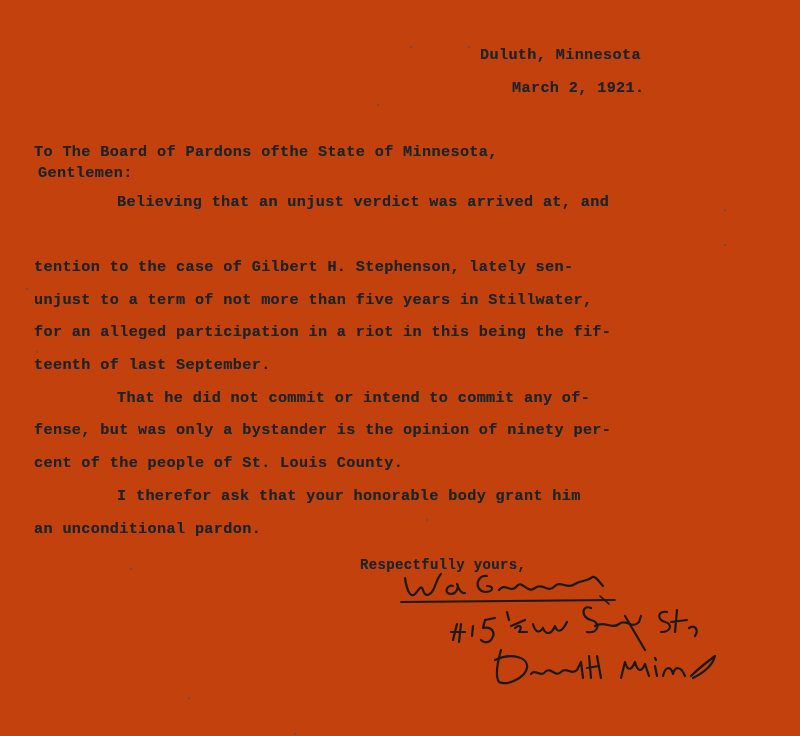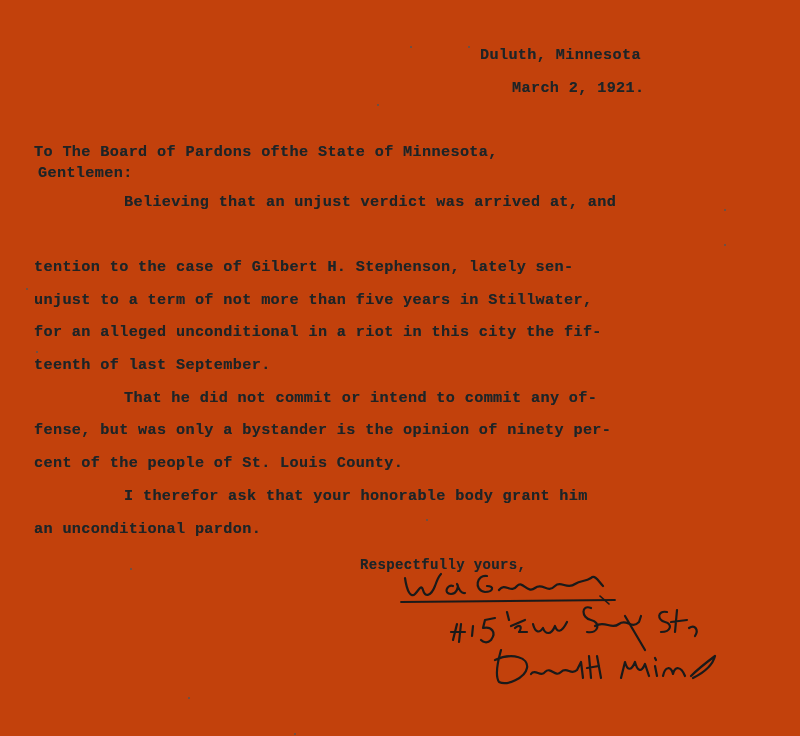--- a/index.html
+++ b/index.html
@@ -29,21 +29,21 @@
       line-height: 18px;
       font-weight: bold;
       color: #222;
       text-shadow: 0 0 0.4px #444;
     }
     .place { left: 480px; top: 46px; }
     .date  { left: 512px; top: 79px; }
     .salutation-to { left: 34px; top: 131px; margin-top: 12px; }
     .gentlemen { left: 38px; top: 164px; }
     .body-line { left: 34px; }
-    .indent { left: 124px; }
+    .indent { left: 117px; }
     .closing { left: 348px; top: 556px; font-size: 14px; padding-left: 12px; }
     .signature {
       position: absolute;
       left: 395px;
       top: 560px;
       width: 405px;
       height: 130px;
     }
     .speck {
       position: absolute;
@@ -59,21 +59,21 @@
 
   <div class="line place">Duluth, Minnesota</div>
   <div class="line date">March 2, 1921.</div>
 
   <div class="line salutation-to">To The Board of Pardons ofthe State of Minnesota,</div>
   <div class="line gentlemen">Gentlemen:</div>
 
   <div class="line indent" style="top:193px;">Believing that an unjust verdict was arrived at, and</div>
   <div class="line body-line" style="top:258px;">tention to the case of Gilbert H. Stephenson, lately sen-</div>
   <div class="line body-line" style="top:291px;">unjust to a term of not more than five years in Stillwater,</div>
-  <div class="line body-line" style="top:323px;">for an alleged unconditional in a riot in this city the fif-</div>
+  <div class="line body-line" style="top:323px;">for an alleged participation in a riot in this being the fif-</div>
   <div class="line body-line" style="top:356px;">teenth of last September.</div>
 
   <div class="line indent" style="top:389px;">That he did not commit or intend to commit any of-</div>
   <div class="line body-line" style="top:421px;">fense, but was only a bystander is the opinion of ninety per-</div>
   <div class="line body-line" style="top:454px;">cent of the people of St. Louis County.</div>
 
   <div class="line indent" style="top:487px;">I therefor ask that your honorable body grant him</div>
   <div class="line body-line" style="top:520px;">an unconditional pardon.</div>
 
   <div class="line closing">Respectfully yours,</div>

